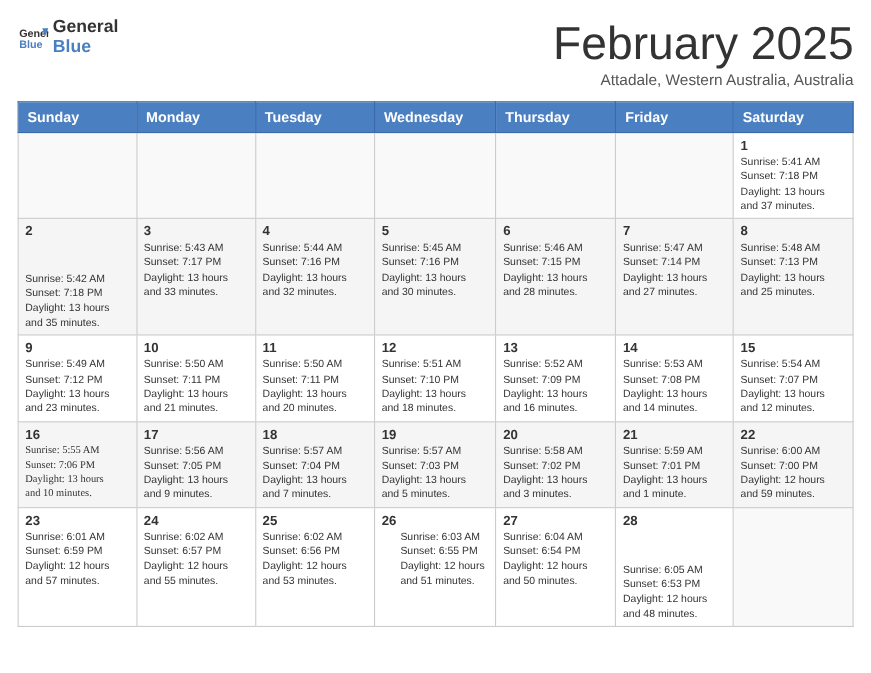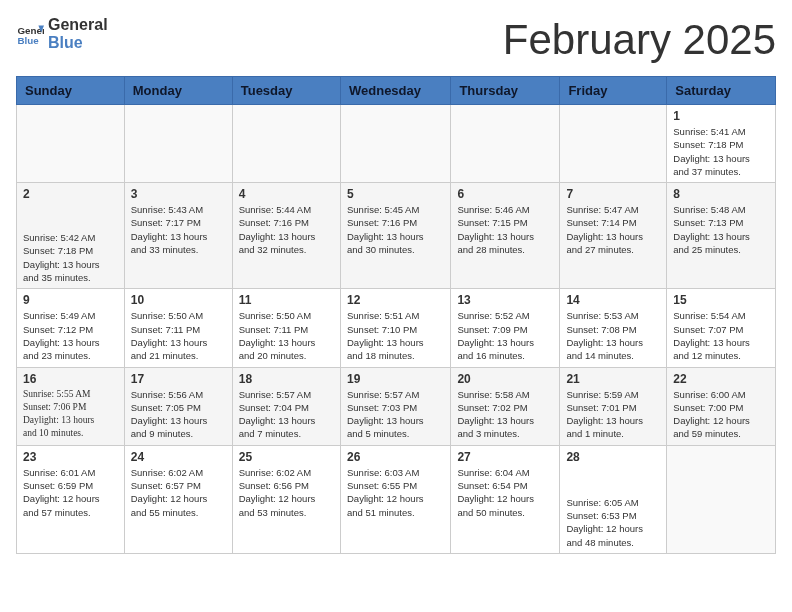--- a/index.html
+++ b/index.html
@@ -37,21 +37,21 @@
       font-size: 14px;
       color: #555;
     }
     .calendar {
       width: 100%;
       border-collapse: collapse;
       border: 1px solid #ccc;
     }
     .calendar th {
       background-color: #4a7fc1;
-      color: #0f172a;
+      color: #ffffff;
       text-align: left;
       padding: 6px 8px;
       font-size: 13px;
       font-weight: bold;
       border: 1px solid #3a6aaa;
     }
     .calendar td {
       vertical-align: top;
       width: 113px;
       min-height: 80px;
@@ -89,20 +89,21 @@
       <text x="2" y="34" font-size="14" font-weight="bold" fill="#4a7fc1">Blue</text>
       <polygon points="32,8 40,8 36,18" fill="#4a7fc1"></polygon>
     </svg>
     <div>
       <div style="font-size:16px;font-weight:bold;color:#333;line-height:1.1;">General</div>
       <div style="font-size:16px;font-weight:bold;color:#4a7fc1;line-height:1.1;">Blue</div>
     </div>
   </div>
   <div class="title-area">
     <div class="month-title">February 2025</div>
+    <div class="location">Attadale, Western Australia, Australia</div>
   </div>
 </div>
 
 <table class="calendar">
   <thead>
     <tr>
     <th>Sunday</th>
         <th>Monday</th>
         <th>Tuesday</th>
         <th>Wednesday</th>
@@ -297,21 +298,21 @@
         </td>
         <td>
           <span class="day-num">25</span>
           <div class="day-info" style="white-space: pre-line;">Sunrise: 6:02 AM
 Sunset: 6:56 PM
 Daylight: 12 hours
 and 53 minutes.</div>
         </td>
         <td>
           <span class="day-num">26</span>
-          <div class="day-info" style="white-space: pre-line;">Sunrise: 6:03 AM
+          <div class="day-info" style="white-space: pre-line; margin-left: 17px;">Sunrise: 6:03 AM
 Sunset: 6:55 PM
 Daylight: 12 hours
 and 51 minutes.</div>
         </td>
         <td>
           <span class="day-num">27</span>
           <div class="day-info" style="white-space: pre-line;">Sunrise: 6:04 AM
 Sunset: 6:54 PM
 Daylight: 12 hours
 and 50 minutes.</div>

